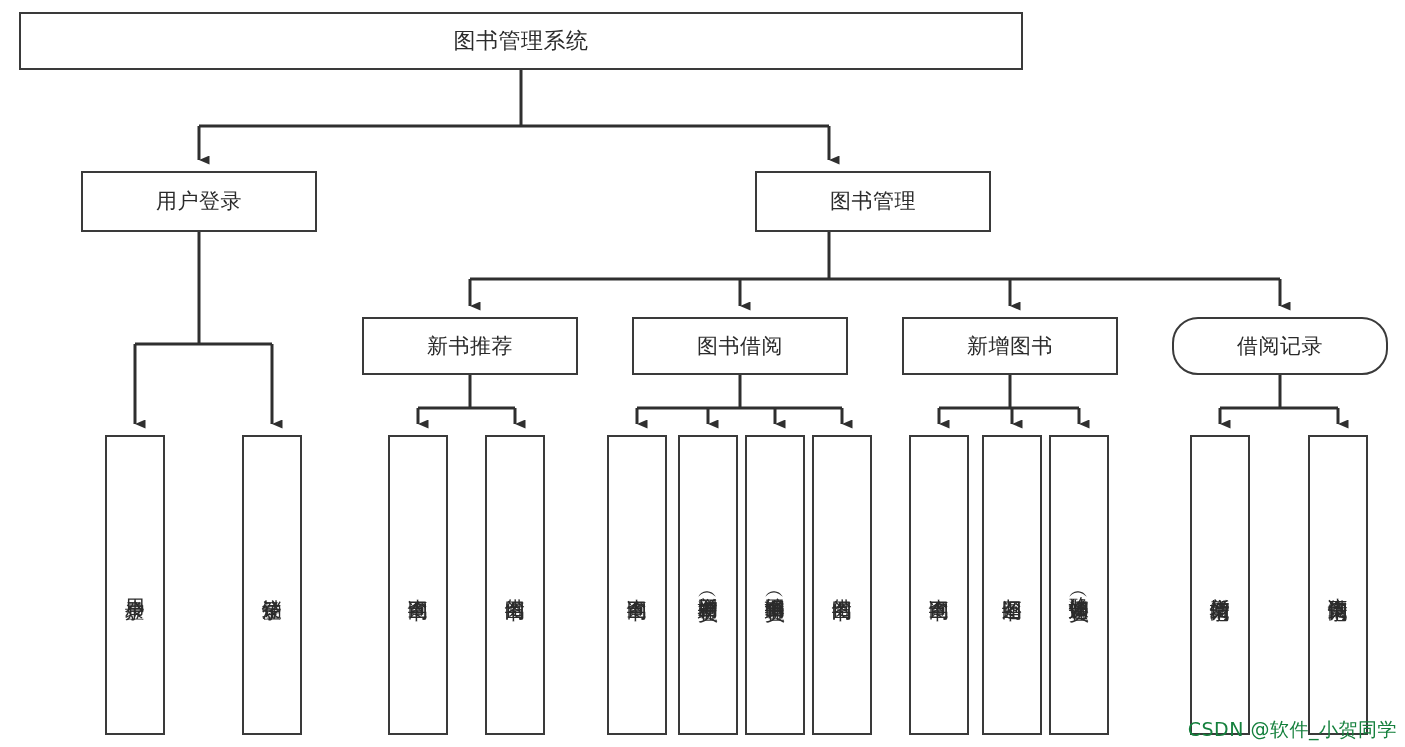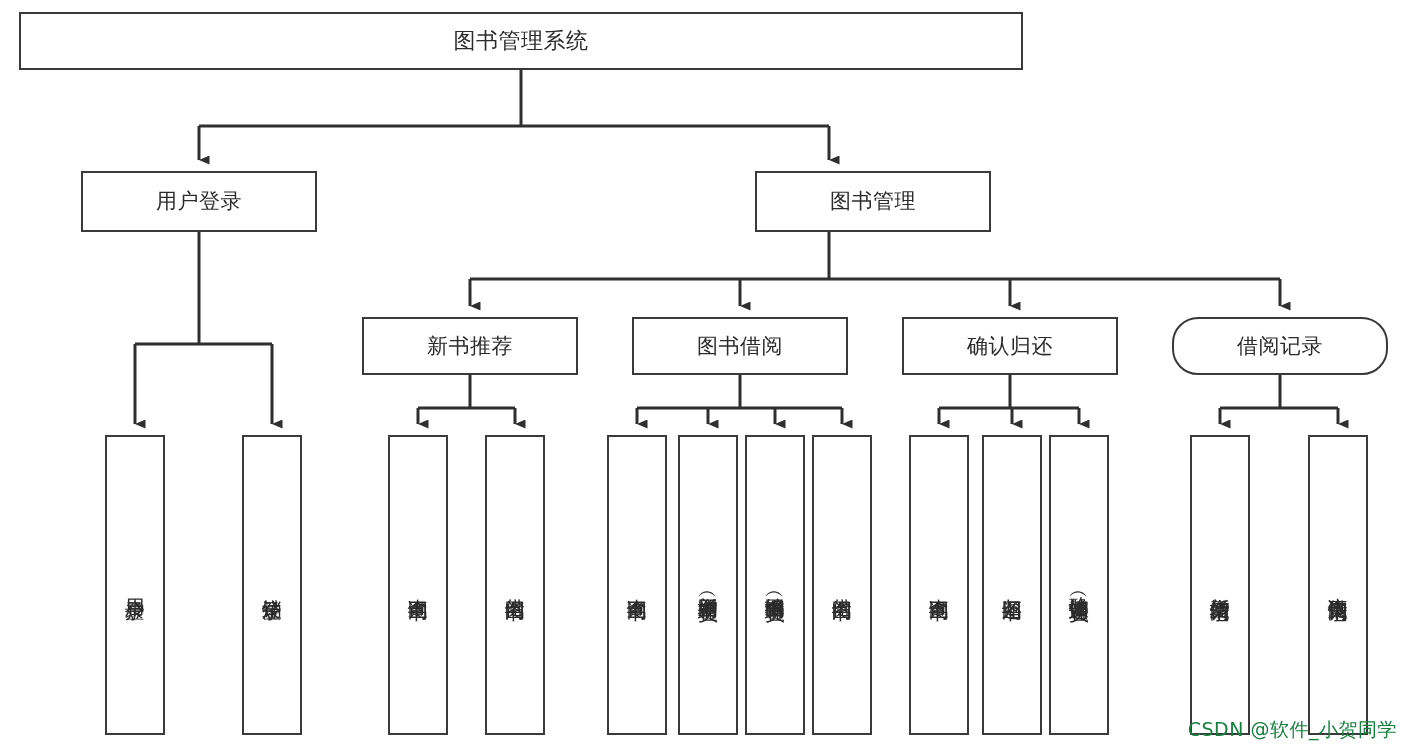--- a/index.html
+++ b/index.html
@@ -121,21 +121,21 @@
       <div class="node" id="node-book-manage" style="left: 711px; top: 171px; width: 236px; height: 61px; margin-left: 44px;">
         <span class="node-label">图书管理</span>
       </div>
       <div class="node" id="node-new-book-rec" style="left: 362px; top: 317px; width: 216px; height: 58px;">
         <span class="node-label">新书推荐</span>
       </div>
       <div class="node" id="node-book-borrow" style="left: 632px; top: 317px; width: 216px; height: 58px;">
         <span class="node-label">图书借阅</span>
       </div>
       <div class="node" id="node-current-borrow" style="left: 902px; top: 317px; width: 216px; height: 58px;">
-        <span class="node-label">确认归还</span>
+        <span class="node-label">新增图书</span>
       </div>
       <div class="node" id="node-borrow-record" style="left: 1172px; top: 317px; width: 216px; height: 58px; border-radius: 26px;">
         <span class="node-label">借阅记录</span>
       </div>
       <div class="node vertical" id="node-leaf-user-login" style="left: 105px; top: 435px; width: 60px; height: 300px;">
         <span class="node-label">用户登录</span>
       </div>
       <div class="node vertical" id="node-leaf-user-logout" style="left: 242px; top: 435px; width: 60px; height: 300px;">
         <span class="node-label">注销登录</span>
       </div>

